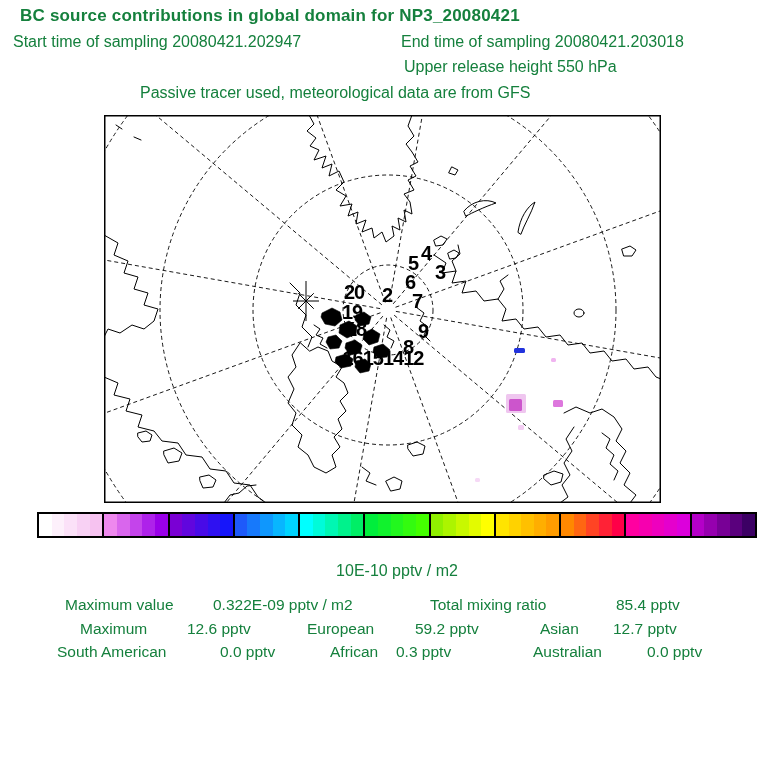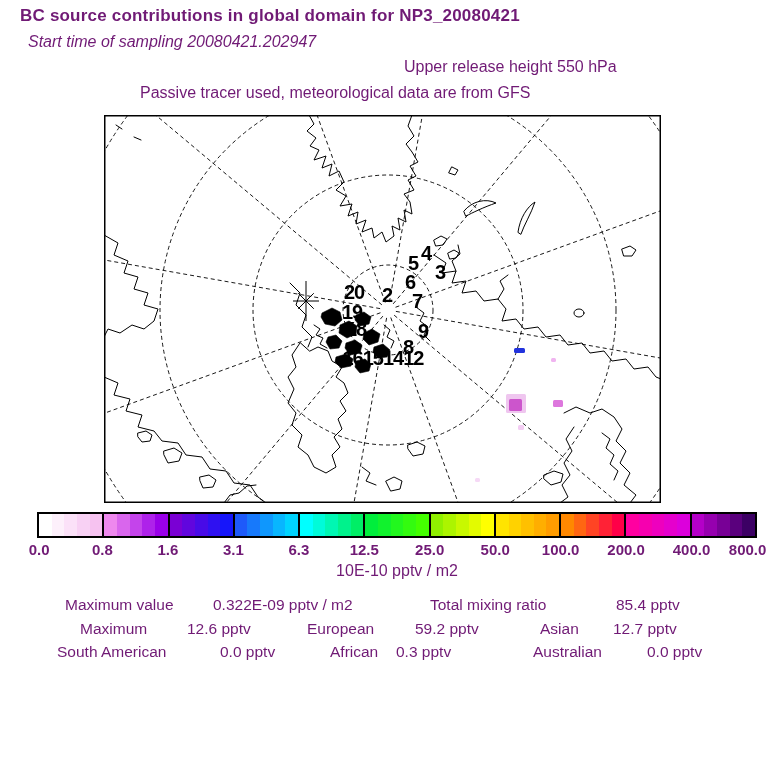--- a/index.html
+++ b/index.html
@@ -1,18 +1,18 @@
 <!DOCTYPE html>
 <html><head>
 <meta charset="utf-8">
 <style>
   html,body{margin:0;padding:0;background:#fff;}
   #figure{
     position:relative;width:768px;height:768px;background:#ffffff;
-    font-family:"Liberation Sans", sans-serif;color:#701a75;overflow:hidden;
+    font-family:"Liberation Sans", sans-serif;color:#15803d;overflow:hidden;
   }
   .abs{position:absolute;white-space:nowrap;}
   .title{font-size:17px;font-weight:700;letter-spacing:.2px;}
   .hline{font-size:16px;}
   
   #map-svg{position:absolute;left:104px;top:115px;}
   .coast{fill:none;stroke:#000;stroke-width:1;stroke-linejoin:round;stroke-linecap:round;}
   .coast-fill{fill:#000;stroke:#000;stroke-width:.6;}
   
   #colorbar{
@@ -31,21 +31,22 @@
     font-size:16px;}
   
   .stat{font-size:15.5px;}
 </style>
 </head>
 <body>
 
 <div id="figure">
 
   <div class="abs title" style="left:20px;top:6px;">BC  source contributions in global domain for NP3_20080421</div>
-  <div class="abs hline" style="left:28px;top:33px;font-style:italic;">Start time of sampling 20080421.202947</div>
+  <div class="abs hline" style="left:13px;top:33px;">Start time of sampling 20080421.202947</div>
+  <div class="abs hline" style="left:401px;top:33px;">End time of sampling 20080421.203018</div>
   <div class="abs hline" style="left:404px;top:58px;">Upper release height  550 hPa</div>
   <div class="abs hline" style="left:140px;top:84px;">Passive tracer used, meteorological data are from GFS</div>
 
   <svg id="map-svg" width="557" height="388" viewBox="0 0 557 388">
     <defs>
       <clipPath id="frame-clip">
           <rect x="0" y="0" width="557" height="388"></rect>
         </clipPath>
     </defs>
 
@@ -231,34 +232,20 @@
         <div class="cb-cell" style="background: rgb(220, 0, 220);"></div>
       </div>
       <div class="cb-seg">
         <div class="cb-cell" style="background: rgb(180, 0, 200);"></div>
         <div class="cb-cell" style="background: rgb(150, 0, 175);"></div>
         <div class="cb-cell" style="background: rgb(120, 0, 150);"></div>
         <div class="cb-cell" style="background: rgb(90, 0, 125);"></div>
         <div class="cb-cell" style="background: rgb(60, 0, 100);"></div>
       </div>
     </div>
-  <div id="cb-ticks">
-      <span class="cb-tick first" style="left: 0px;">0.0</span>
-      <span class="cb-tick" style="left: 65.4545px;">0.8</span>
-      <span class="cb-tick" style="left: 130.909px;">1.6</span>
-      <span class="cb-tick" style="left: 196.364px;">3.1</span>
-      <span class="cb-tick" style="left: 261.818px;">6.3</span>
-      <span class="cb-tick" style="left: 327.273px;">12.5</span>
-      <span class="cb-tick" style="left: 392.727px;">25.0</span>
-      <span class="cb-tick" style="left: 458.182px;">50.0</span>
-      <span class="cb-tick" style="left: 523.636px;">100.0</span>
-      <span class="cb-tick" style="left: 589.091px;">200.0</span>
-      <span class="cb-tick" style="left: 654.545px;">400.0</span>
-      <span class="cb-tick last" style="left: 720px;">800.0</span>
-    </div>
   <div id="cb-unit" class="abs">10E-10 pptv / m2</div>
 
   <div class="abs stat" style="left:65px;top:596px;">Maximum value</div>
   <div class="abs stat" style="left:213px;top:596px;">0.322E-09 pptv / m2</div>
   <div class="abs stat" style="left:430px;top:596px;">Total mixing ratio</div>
   <div class="abs stat" style="left:616px;top:596px;text-align:right;">85.4 pptv</div>
 
   <div class="abs stat" style="left:80px;top:620px;">Maximum</div>
   <div class="abs stat" style="left:187px;top:620px;">12.6 pptv</div>
   <div class="abs stat" style="left:307px;top:620px;">European</div>

